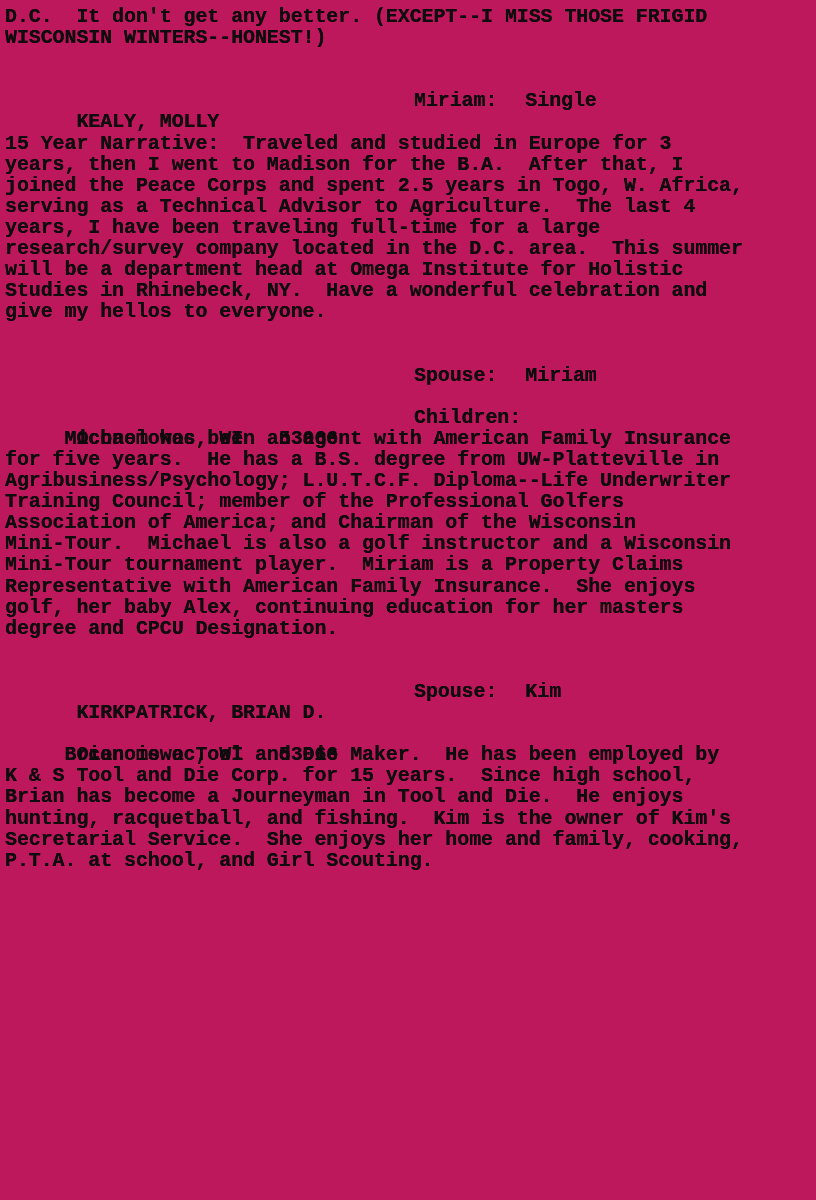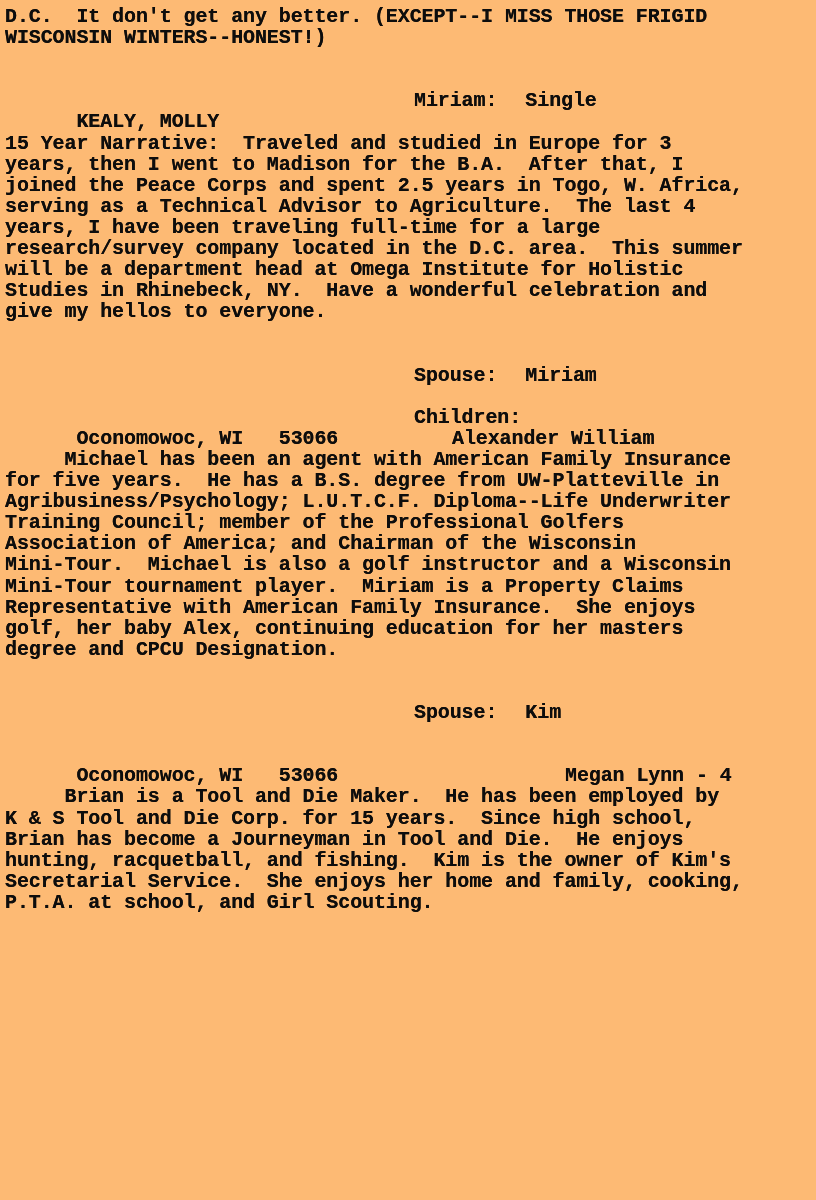--- a/index.html
+++ b/index.html
@@ -1,21 +1,21 @@
 <!DOCTYPE html>
 <html><head>
 <meta charset="utf-8">
 <style>
   html, body { margin: 0; padding: 0; background: #ffffff; }
   .page {
     position: relative;
     width: 816px;
     height: 1200px;
     box-sizing: border-box;
-    background: #fdba74;
+    background: #be185d;
     color: #0d0d0d;
     font-family: "Liberation Mono", "DejaVu Sans Mono", monospace;
     font-weight: 700;
     font-size: 20px;
     line-height: 21.1px;
     letter-spacing: -0.1px;
     padding: 6px 0 0 5px;
     text-shadow: 0 0 0.4px rgba(0,0,0,0.85);
     overflow: hidden;
   }
@@ -55,44 +55,39 @@
   </section>
 
   <section>
     <div class="row gap2">
       <span class="col2"><span>Spouse:</span><span class="val-gap">Miriam</span></span>
     </div>
     <div class="row gap1">
       <span>Oconomowoc, WI   53066</span>
       <span class="col2"><span>Children:</span></span>
     </div>
-    <div class="row">
-      <span class="col2"><span class="child-indent-a">Alexander William</span></span>
-    </div>
     <div class="para tight">     Michael has been an agent with American Family Insurance
 for five years.  He has a B.S. degree from UW-Platteville in
 Agribusiness/Psychology; L.U.T.C.F. Diploma--Life Underwriter
 Training Council; member of the Professional Golfers
 Association of America; and Chairman of the Wisconsin
 Mini-Tour.  Michael is also a golf instructor and a Wisconsin
 Mini-Tour tournament player.  Miriam is a Property Claims
 Representative with American Family Insurance.  She enjoys
 golf, her baby Alex, continuing education for her masters
 degree and CPCU Designation.</div>
   </section>
 
   <section>
     <div class="row gap2">
+      <span>KIRKPATRICK, BRIAN D.</span>
       <span class="col2"><span>Spouse:</span><span class="val-gap">Kim</span></span>
     </div>
     <div class="row gap1">
       <span>Oconomowoc, WI   53066</span>
-    </div>
-    <div class="row">
-      <span class="col2"><span class="child-indent-b">Megan Lynn - 4</span></span>
     </div>
     <div class="para tight">     Brian is a Tool and Die Maker.  He has been employed by
 K &amp; S Tool and Die Corp. for 15 years.  Since high school,
 Brian has become a Journeyman in Tool and Die.  He enjoys
 hunting, racquetball, and fishing.  Kim is the owner of Kim's
 Secretarial Service.  She enjoys her home and family, cooking,
 P.T.A. at school, and Girl Scouting.</div>
   </section>
 
 </div>

